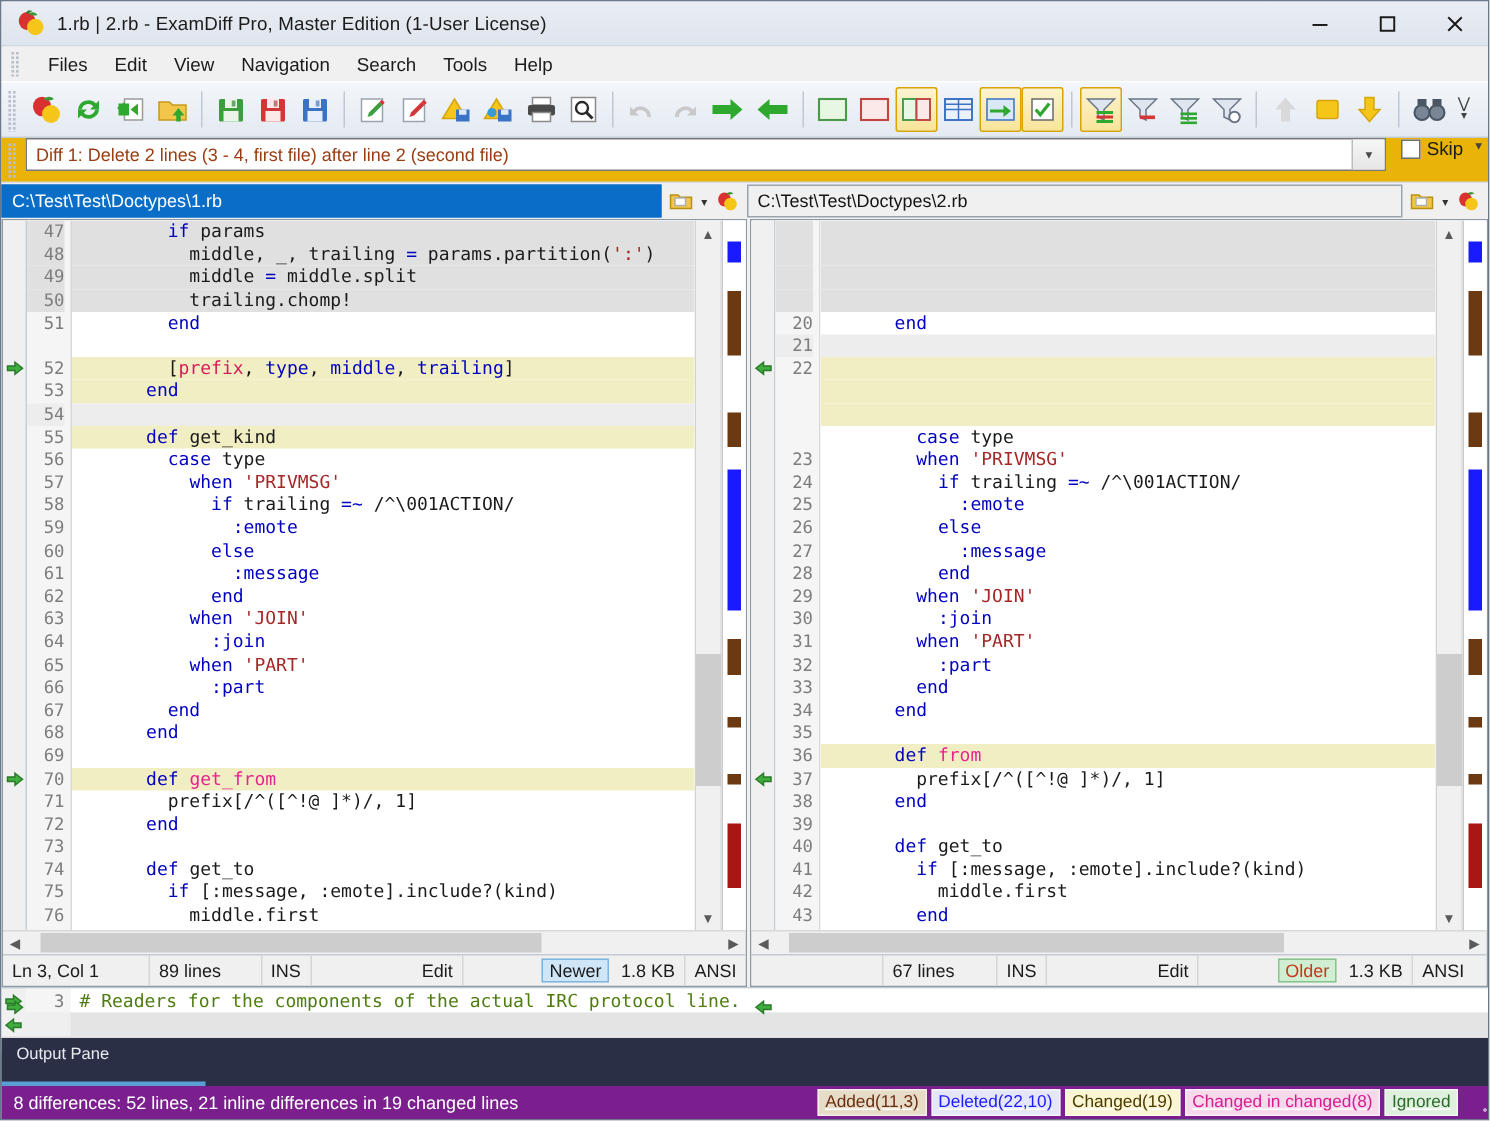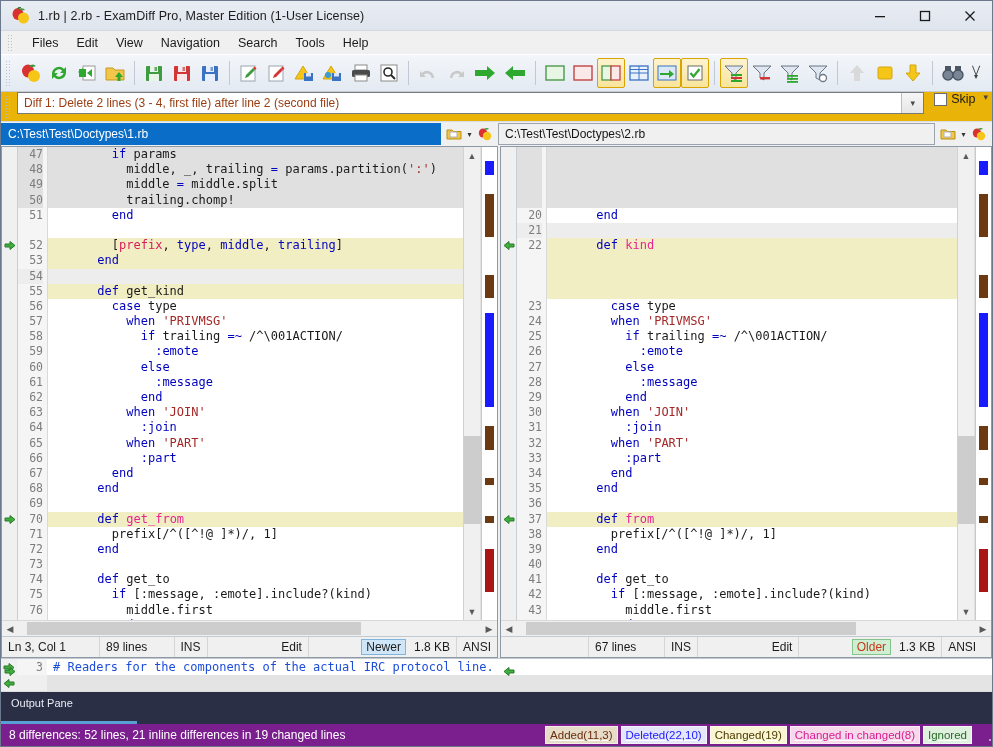--- a/index.html
+++ b/index.html
@@ -247,21 +247,21 @@
   .istrip-mark { width: 16px; flex: 0 0 16px; display: flex; align-items: center; justify-content: center; }
   .istrip-num {
     width: 30px; flex: 0 0 30px; text-align: right; padding-right: 4px;
     font-family: "DejaVu Sans Mono", monospace; font-size: 11.5px; color: #7d7d7d;
     background: #f5f5f5; height: 16px; line-height: 16px;
   }
   .istrip-txt {
     flex: 1 1 auto; height: 16px; line-height: 16px; padding-left: 6px;
     font-family: "DejaVu Sans Mono", monospace; font-size: 12px; white-space: pre;
   }
-  .istrip-row.r1 .istrip-txt { background: #fff; color: #1d4ed8; }
+  .istrip-row.r1 .istrip-txt { background: #fff; color: #4d7c0f; }
   .istrip-row.r2 .istrip-txt { background: #e4e4e4; }
   .istrip-row.r2 .istrip-num { background: #efefef; }
   .istrip-hbar { height: 14px; display: flex; align-items: center; background: #f0f0f0; border-top: 1px solid #dcdcdc; }
   .istrip-hbar .a { width: 16px; text-align: center; color: #6a6a6a; font-size: 9px; }
 
   
   .outpane {
     height: 32px; flex: 0 0 32px; background: #2b2f45; position: relative;
   }
   .outpane-title {
@@ -800,21 +800,20 @@
             <div class="ln">43</div>
             <div class="ln">44</div>
           </div>
         <div class="codearea" id="rcode">
             <div class="cl hl-filler">&nbsp;</div>
             <div class="cl hl-filler">&nbsp;</div>
             <div class="cl hl-filler">&nbsp;</div>
             <div class="cl hl-filler">&nbsp;</div>
             <div class="cl"><span class="tok-plain">      </span><span class="tok-kw">end</span></div>
             <div class="cl hl-blank">&nbsp;</div>
-            <div class="cl hl-change"><span class="tok-plain">      </span><span class="tok-kw">def</span><span class="tok-plain"> </span><span class="tok-def">kind</span></div>
             <div class="cl hl-change">&nbsp;</div>
             <div class="cl hl-change">&nbsp;</div>
             <div class="cl hl-change">&nbsp;</div>
             <div class="cl"><span class="tok-plain">        </span><span class="tok-kw">case</span><span class="tok-plain"> type</span></div>
             <div class="cl"><span class="tok-plain">        </span><span class="tok-kw">when</span><span class="tok-plain"> </span><span class="tok-str">'PRIVMSG'</span></div>
             <div class="cl"><span class="tok-plain">          </span><span class="tok-kw">if</span><span class="tok-plain"> trailing </span><span class="tok-kw">=~</span><span class="tok-plain"> /^\001ACTION/</span></div>
             <div class="cl"><span class="tok-plain">            </span><span class="tok-sym">:emote</span></div>
             <div class="cl"><span class="tok-plain">          </span><span class="tok-kw">else</span></div>
             <div class="cl"><span class="tok-plain">            </span><span class="tok-sym">:message</span></div>
             <div class="cl"><span class="tok-plain">          </span><span class="tok-kw">end</span></div>

